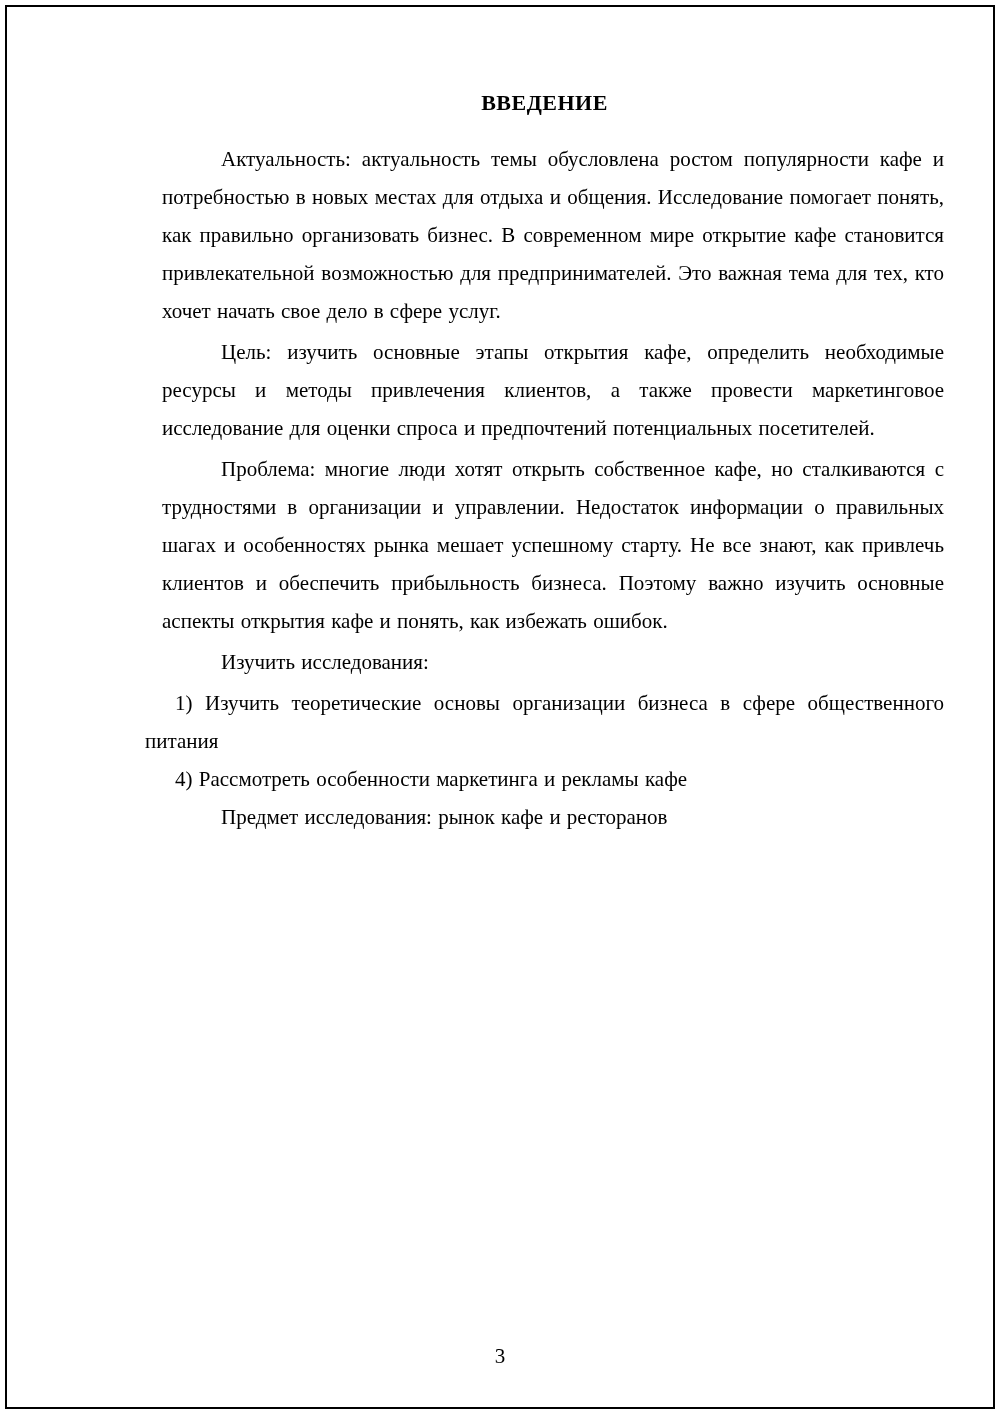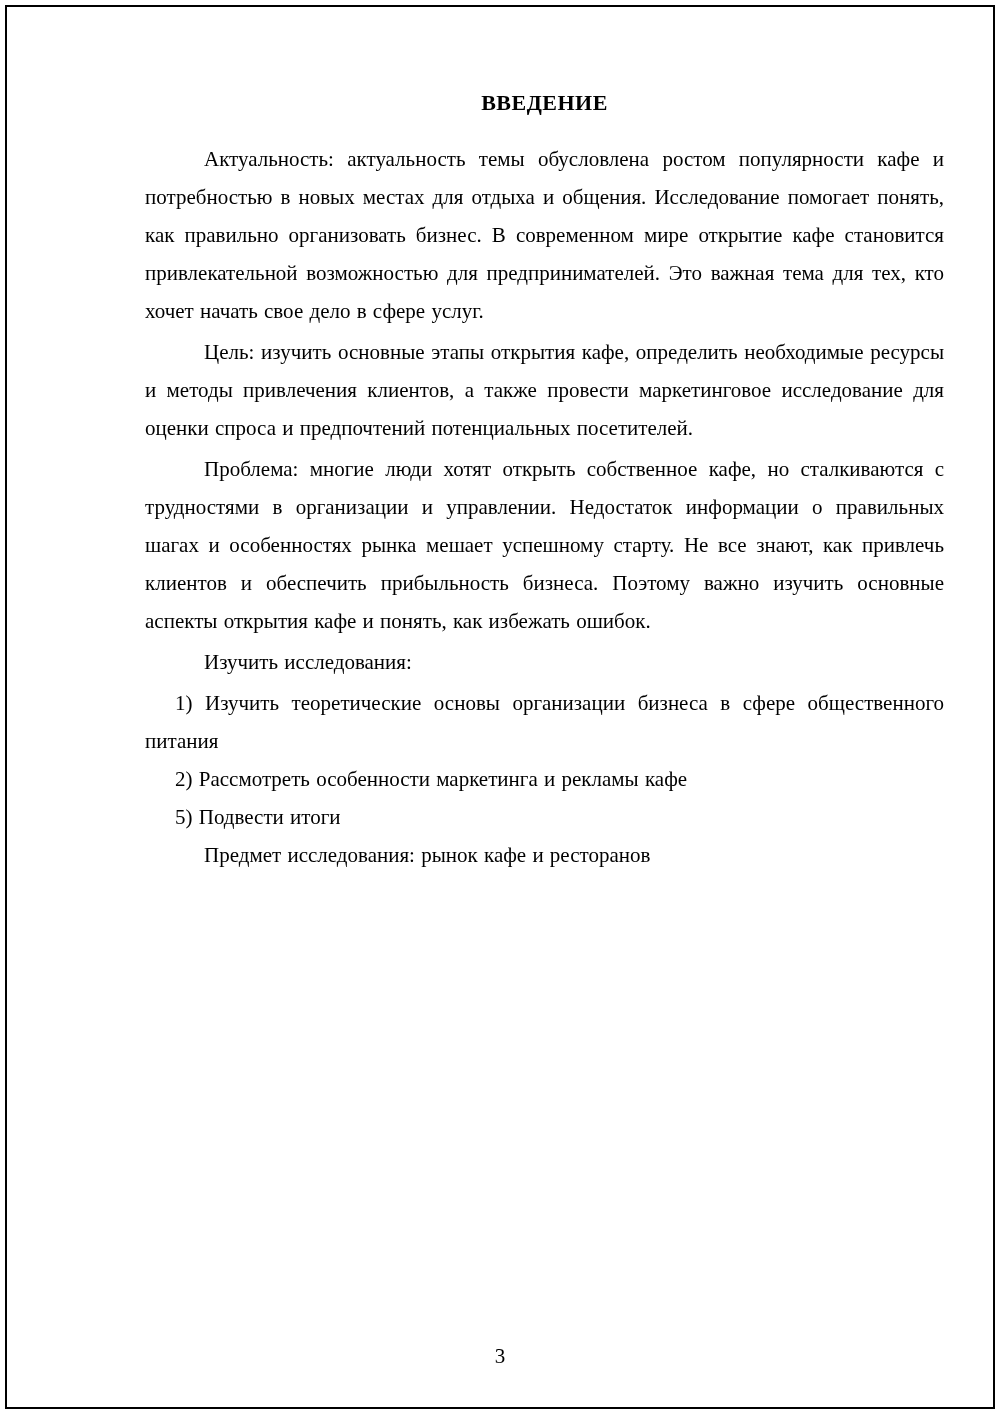--- a/index.html
+++ b/index.html
@@ -38,21 +38,21 @@
     }
     .doc-title {
       font-size: 22px;
       font-weight: bold;
       text-align: center;
       line-height: 38px;
       margin: 0 0 18px 0;
       letter-spacing: 0.5px;
     }
     p.para {
-      margin: 0 0 3px 0;
+      margin: 0 0 3px 17px;
       text-indent: 59px;
     }
     p.task {
       margin: 0 0;
       text-indent: 30px;
     }
     .page-number {
       position: absolute;
       bottom: 46px;
       left: 0;
@@ -75,25 +75,24 @@
     <p class="para">Актуальность: актуальность темы обусловлена ростом популярности кафе и потребностью в новых местах для отдыха и общения. Исследование помогает понять, как правильно организовать бизнес. В современном мире открытие кафе становится привлекательной возможностью для предпринимателей. Это важная тема для тех, кто хочет начать свое дело в сфере услуг.</p>
 
     <p class="para">Цель: изучить основные этапы открытия кафе, определить необходимые ресурсы и методы привлечения клиентов, а также провести маркетинговое исследование для оценки спроса и предпочтений потенциальных посетителей.</p>
 
     <p class="para">Проблема: многие люди хотят открыть собственное кафе, но сталкиваются с трудностями в организации и управлении. Недостаток информации о правильных шагах и особенностях рынка мешает успешному старту. Не все знают, как привлечь клиентов и обеспечить прибыльность бизнеса. Поэтому важно изучить основные аспекты открытия кафе и понять, как избежать ошибок.</p>
 
     <p class="para">Изучить исследования:</p>
 
     <p class="task">1) Изучить теоретические основы организации бизнеса в сфере общественного питания</p>
 
-    <p class="task">2) Рассмотреть особенности маркетинга и рекламы кафе</p>
+    <p class="task">4) Рассмотреть особенности маркетинга и рекламы кафе</p>
 
 
 
-    <p class="task">5) Подвести итоги</p>
 
 
     <p class="para">Предмет исследования: рынок кафе и ресторанов</p>
 
   </div>
 
   <div class="page-number">3</div>
 </div>
 
 </body></html>

